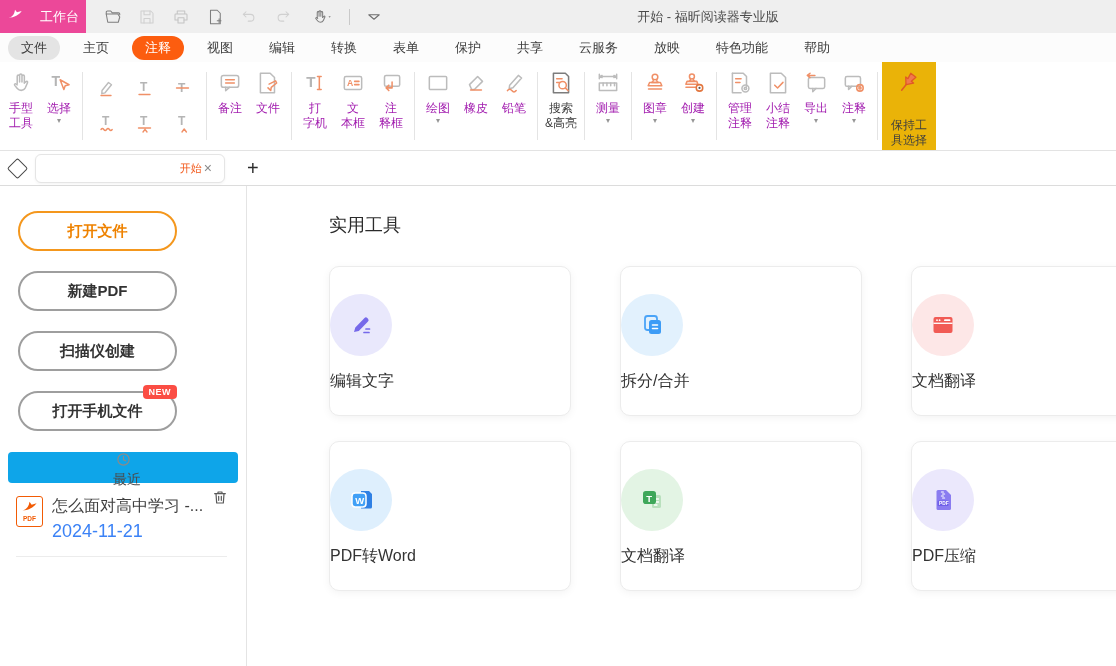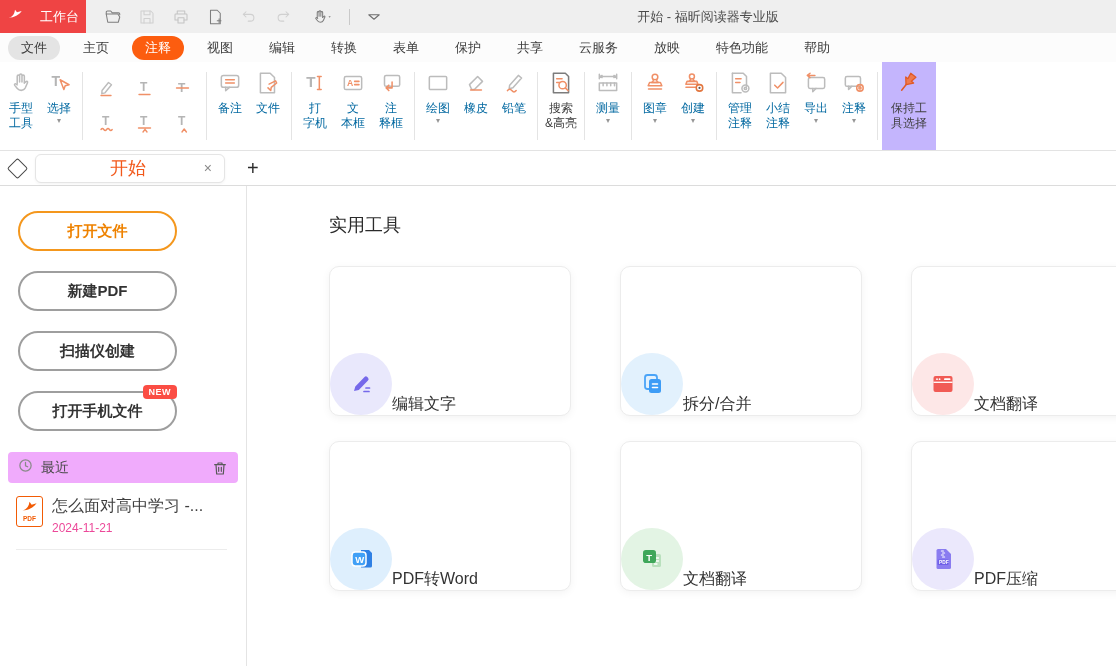--- a/index.html
+++ b/index.html
@@ -4,85 +4,85 @@
 <style>
   html,body{margin:0;padding:0;}
   body{
     width:1116px;height:666px;overflow:hidden;position:relative;
     font-family:"Liberation Sans","DejaVu Sans",sans-serif;
     background:#ffffff;color:#333;
     -webkit-font-smoothing:antialiased;
   }
   
   .titlebar{height:33px;background:#efefef;display:flex;align-items:center;position:relative;}
-  .workbench-btn{width:86px;height:33px;background:#ef4444;color:#fff;font-size:13px;
+  .workbench-btn{width:86px;height:33px;background:#ec4899;color:#fff;font-size:13px;
     display:flex;align-items:center;justify-content:center;gap:17px;border:none;cursor:pointer;flex:none;}
   .qat{display:flex;align-items:center;gap:14px;margin-left:17px;}
   .qat .qbtn{width:20px;height:20px;display:flex;align-items:center;justify-content:center;background:none;border:none;padding:0;}
   .qat svg{display:block;}
   .qsep{width:1px;height:16px;background:#c9c9c9;}
   .window-title{position:absolute;left:300px;right:0;top:0;height:33px;line-height:33px;
     text-align:center;font-size:13px;color:#4b4b4b;pointer-events:none;}
   
   .menubar{height:29px;background:#fcfcfc;display:flex;align-items:center;padding-left:8px;gap:10px;font-size:13px;color:#3d3d3d;}
   .menu-item{padding:3px 13px;border-radius:12px;background:transparent;border:none;font-size:13px;color:#3d3d3d;cursor:pointer;}
   .menu-item.pill-gray{background:#e4e4e4;}
   .menu-item.pill-active{background:#fc5d0f;color:#fff;}
   
   .ribbon{height:88px;background:#fff;border-bottom:1px solid #e3e3e3;display:flex;align-items:stretch;
     padding:0 2px;overflow:hidden;}
   .rgroup{display:flex;align-items:stretch;flex:none;}
   .rsep{width:1px;background:#e4e4e4;margin:10px 4px;flex:none;}
   .ritem{display:flex;flex-direction:column;align-items:center;padding:8px 3px 2px;min-width:38px;
     background:none;border:none;cursor:pointer;flex:none;}
-  .ritem .rlabel{font-size:12px;line-height:15px;color:#0369a1;white-space:pre-line;text-align:center;margin-top:2px;}
+  .ritem .rlabel{font-size:12px;line-height:15px;color:#a21caf;white-space:pre-line;text-align:center;margin-top:2px;}
   .ritem .rlabel.dark{color:#3f3f3f;}
   .ritem .rcaret{font-size:8px;color:#969696;margin-top:1px;line-height:8px;}
-  .ritem.keep{background:#c4b5fd;min-width:54px;}
+  .ritem.keep{background:#eab308;min-width:54px;justify-content:space-between;}
   .tgrid{display:grid;grid-template-columns:repeat(3,35px);grid-template-rows:repeat(2,33px);
     gap:2px 3px;align-content:center;margin:0 2px;}
   .tcell{display:flex;align-items:center;justify-content:center;background:none;border:none;padding:0;cursor:pointer;}
   .ric{stroke:#bcbcbc;fill:none;stroke-width:1.4;stroke-linecap:round;stroke-linejoin:round;}
   .acc{stroke:#f09067;}
   svg text.gt{fill:#b5b5b5;stroke:none;font-weight:bold;font-family:"Liberation Sans",sans-serif;}
   svg text.ot{fill:#f09067;stroke:none;font-weight:bold;font-family:"Liberation Sans",sans-serif;}
   
   .tabbar{height:34px;background:#fff;border-bottom:1px solid #dcdcdc;display:flex;align-items:center;padding-left:6px;}
   .diamond{width:13px;height:13px;border:1.6px solid #4a4a4a;transform:rotate(45deg);border-radius:2px;margin:0 10px 0 4px;}
   .tab{width:160px;height:27px;border:1px solid #e5e5e5;border-radius:6px;background:#fff;display:flex;align-items:center;
     padding:0 10px 0 18px;box-shadow:0 1px 3px rgba(0,0,0,.05);cursor:pointer;}
-  .tab-label{color:#f2581a;font-size:18px;flex:1;text-align:center;}
+  .tab-label{color:#f2581a;font-size:11px;flex:1;text-align:right;}
   .tab-close{color:#8a8a8a;font-size:14px;background:none;border:none;padding:0 2px;cursor:pointer;}
   .tab-add{font-size:20px;color:#2c2c2c;background:none;border:none;margin-left:16px;cursor:pointer;line-height:20px;}
   
   .content{display:flex;height:482px;}
   .sidebar{width:247px;flex:none;border-right:1px solid #e4e4e4;padding-top:25px;box-sizing:border-box;}
   .side-btn{display:block;width:159px;height:40px;margin:0 0 20px 18px;border:2px solid #9e9e9e;border-radius:21px;
     background:#fff;font-size:15px;font-weight:700;color:#333;position:relative;cursor:pointer;
     font-family:"Liberation Sans","DejaVu Sans",sans-serif;}
   .side-btn.active{border-color:#f4971d;color:#ee8200;}
   .badge-new{position:absolute;top:-8px;right:-2px;background:#fb4d44;color:#fff;font-size:9px;font-weight:700;
     padding:2px 6px;border-radius:4px;letter-spacing:.5px;}
-  .recent-header{margin:21px 8px 0 8px;height:31px;background:#f0abfc;border-radius:4px;display:flex;align-items:center;padding:0 10px;}
+  .recent-header{margin:21px 8px 0 8px;height:31px;background:#0ea5e9;border-radius:4px;display:flex;align-items:center;padding:0 10px;flex-direction:column;}
   .recent-title{font-size:14px;color:#4a4a4a;margin-left:8px;}
   .trash-btn{margin-left:auto;background:none;border:none;padding:0;cursor:pointer;display:flex;}
   .recent-item{display:flex;align-items:flex-start;margin:13px 0 0 16px;padding-bottom:14px;width:211px;
     border-bottom:1px solid #ececec;cursor:pointer;}
   .pdf-thumb{width:27px;height:31px;border:1.5px solid #f25b05;border-radius:3px;background:#fff;flex:none;
     display:flex;flex-direction:column;align-items:center;justify-content:flex-start;box-sizing:border-box;}
   .pdf-thumb .pdf-word{font-size:6.5px;font-weight:700;color:#f25b05;line-height:7px;}
   .recent-meta{margin-left:9px;min-width:0;}
   .recent-name{font-size:16px;color:#3f3f3f;white-space:nowrap;overflow:hidden;text-overflow:ellipsis;max-width:170px;}
-  .recent-date{font-size:12px;color:#ec4899;margin-top:4px;}
+  .recent-date{font-size:18px;color:#3b82f6;margin-top:4px;}
   
   .main{flex:1;padding:27px 0 0 82px;box-sizing:border-box;}
   .heading{font-size:18px;color:#2b2b2b;font-weight:500;}
   .cards{margin-top:29px;display:grid;grid-template-columns:repeat(3,242px);gap:25px 49px;}
   .card{height:150px;background:#fff;border:1px solid #ececec;border-radius:10px;box-shadow:0 2px 8px rgba(0,0,0,.05);
-    display:flex;flex-direction:row;align-items:flex-end;cursor:pointer;box-sizing:border-box;}
+    display:flex;flex-direction:column;align-items:flex-start;cursor:pointer;box-sizing:border-box;}
   .card-circle{width:62px;height:62px;border-radius:50%;margin-top:27px;display:flex;align-items:center;justify-content:center;}
   .card-label{margin-top:15px;font-size:16px;color:#333;}
 </style>
 </head>
 <body>
 
 <div class="titlebar">
   <button class="workbench-btn">
     <span>
       <svg width="16" height="16" viewBox="0 0 24 24">

